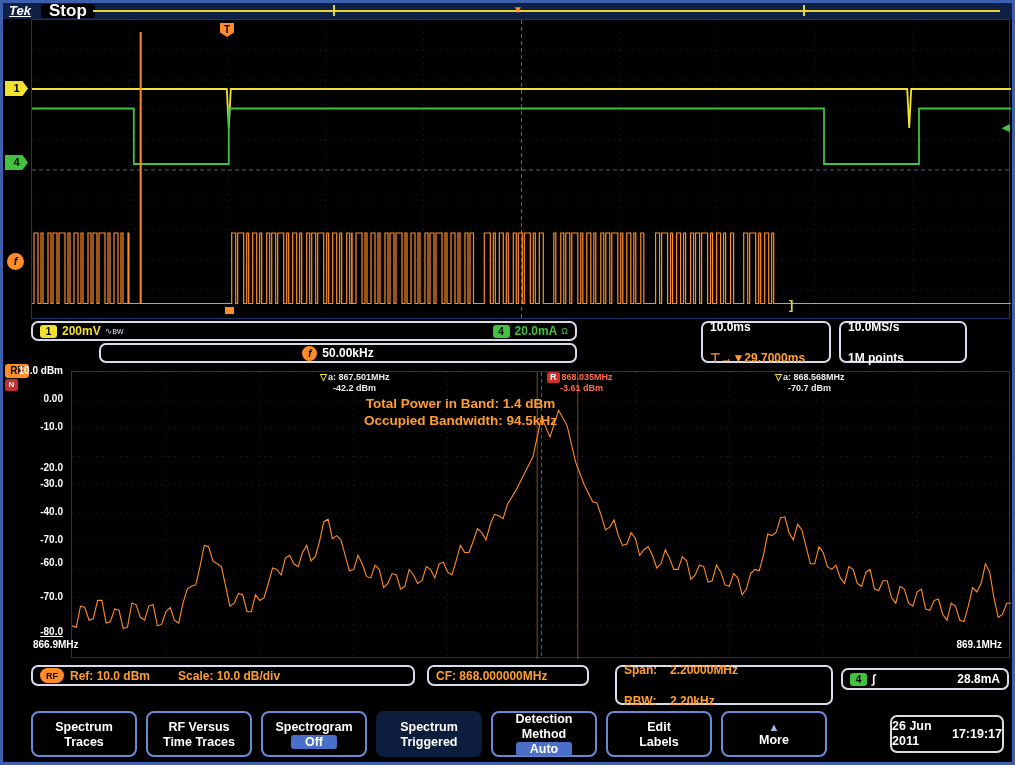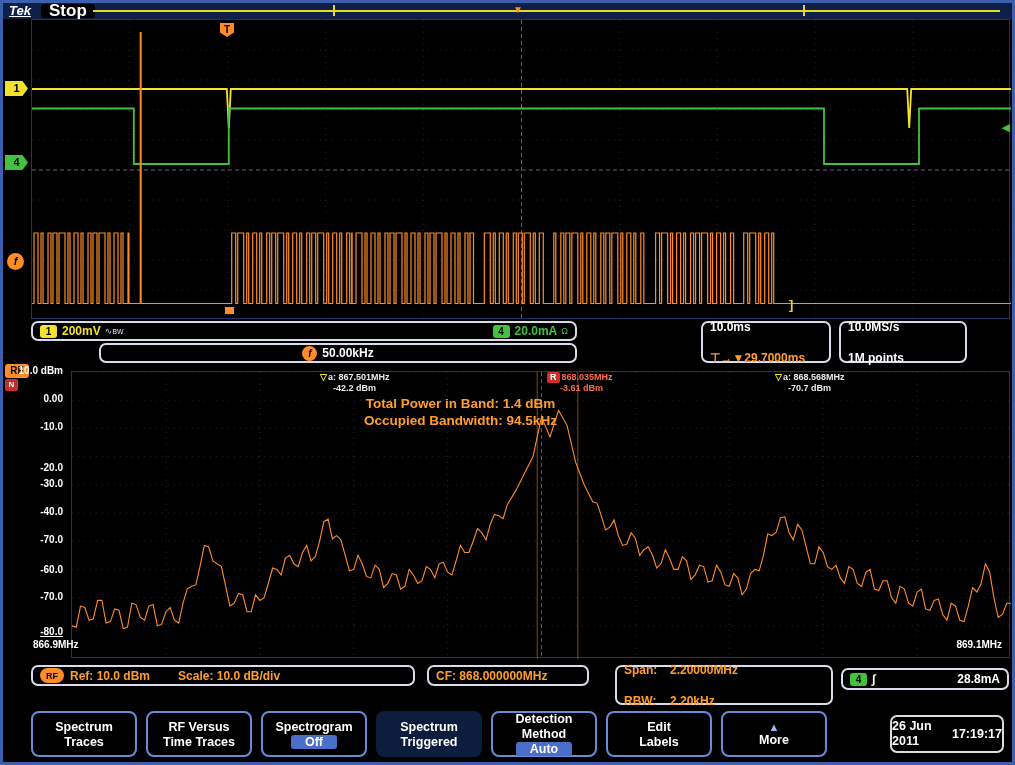--- a/index.html
+++ b/index.html
@@ -144,21 +144,21 @@
   </div>
 
   <div class="ylabels" id="y-axis-labels">
       <div class="ylab" style="top: -6px;">10.0 dBm</div>
       <div class="ylab" style="top: 22px;">0.00</div>
       <div class="ylab" style="top: 50px;">-10.0</div>
       <div class="ylab" style="top: 91px;">-20.0</div>
       <div class="ylab" style="top: 107px;">-30.0</div>
       <div class="ylab" style="top: 135px;">-40.0</div>
       <div class="ylab" style="top: 163px;">-70.0</div>
-      <div class="ylab" style="top: 193px;">-60.0</div>
+      <div class="ylab" style="top: 186px;">-60.0</div>
       <div class="ylab" style="top: 220px;">-70.0</div>
       <div class="ylab" style="top: 255px; text-decoration: underline;">-80.0</div>
     </div>
   <div class="spectrum-plot" id="spectrum-plot"><svg viewBox="0 0 939 287" width="939" height="287">
         <line x1="0" y1="0" x2="939" y2="0" stroke="rgba(100,125,170,.3)" stroke-dasharray="1 5" stroke-width="1"></line>
         <line x1="0" y1="28.2" x2="939" y2="28.2" stroke="rgba(100,125,170,.3)" stroke-dasharray="1 5" stroke-width="1"></line>
         <line x1="0" y1="56.4" x2="939" y2="56.4" stroke="rgba(100,125,170,.3)" stroke-dasharray="1 5" stroke-width="1"></line>
         <line x1="0" y1="84.6" x2="939" y2="84.6" stroke="rgba(100,125,170,.3)" stroke-dasharray="1 5" stroke-width="1"></line>
         <line x1="0" y1="112.8" x2="939" y2="112.8" stroke="rgba(100,125,170,.3)" stroke-dasharray="1 5" stroke-width="1"></line>
         <line x1="0" y1="141" x2="939" y2="141" stroke="rgba(100,125,170,.3)" stroke-dasharray="1 5" stroke-width="1"></line>

